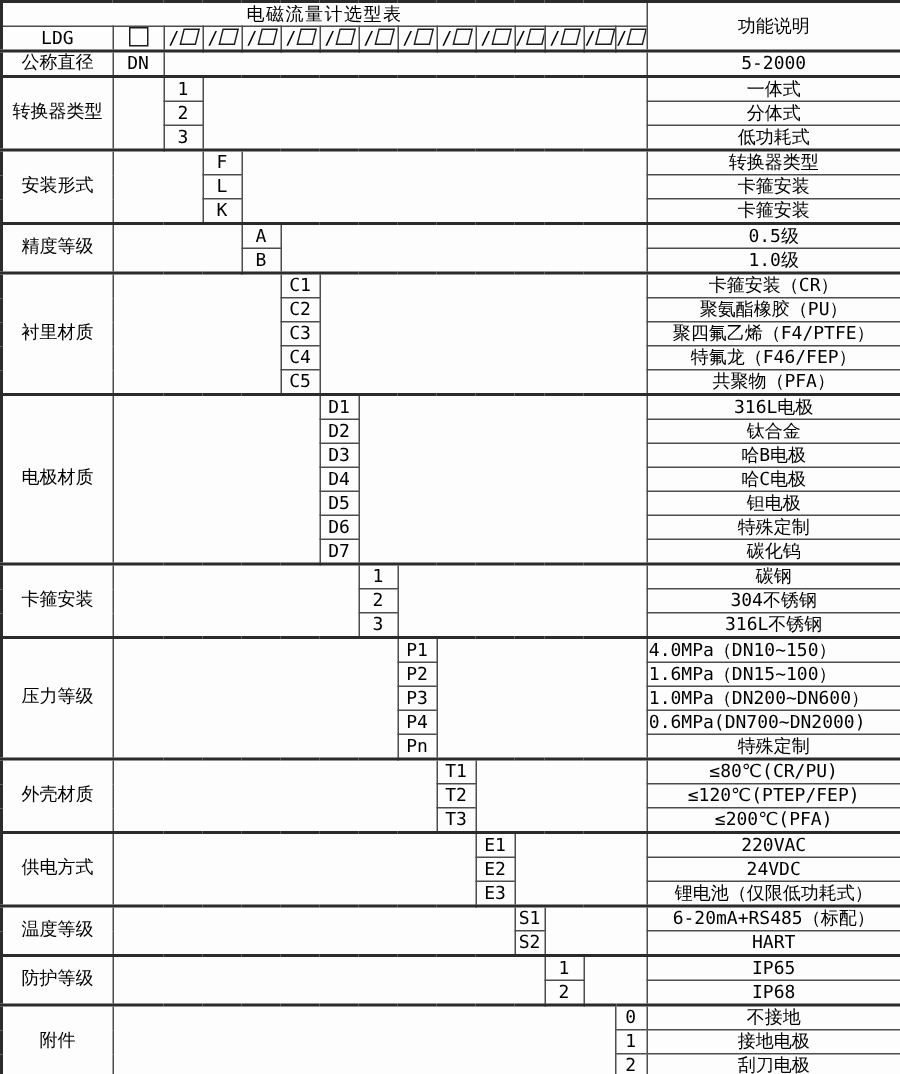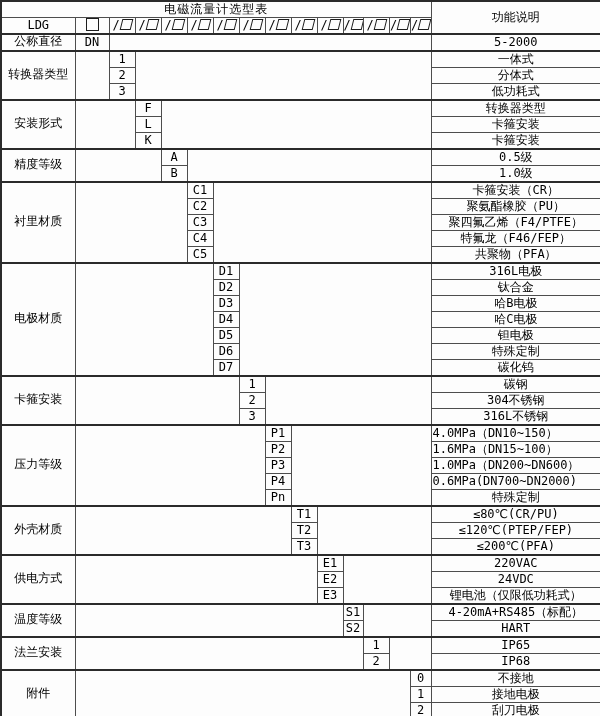--- a/index.html
+++ b/index.html
@@ -251,28 +251,28 @@
         </tr>
         <tr>
           <td class="code">E3</td>
           <td class="desc">锂电池（仅限低功耗式）</td>
         </tr>
         <tr class="gs">
           <td class="cat" rowspan="2">温度等级</td>
           <td colspan="10" rowspan="2"></td>
           <td class="code">S1</td>
           <td colspan="3" rowspan="2"></td>
-          <td class="desc">4-20mA+RS485（标配）</td>
+          <td class="desc">6-20mA+RS485（标配）</td>
         </tr>
         <tr>
           <td class="code">S2</td>
           <td class="desc">HART</td>
         </tr>
         <tr class="gs">
-          <td class="cat" rowspan="2">法兰安装</td>
+          <td class="cat" rowspan="2">防护等级</td>
           <td colspan="11" rowspan="2"></td>
           <td class="code">1</td>
           <td colspan="2" rowspan="2"></td>
           <td class="desc">IP65</td>
         </tr>
         <tr>
           <td class="code">2</td>
           <td class="desc">IP68</td>
         </tr>
         <tr class="gs">

